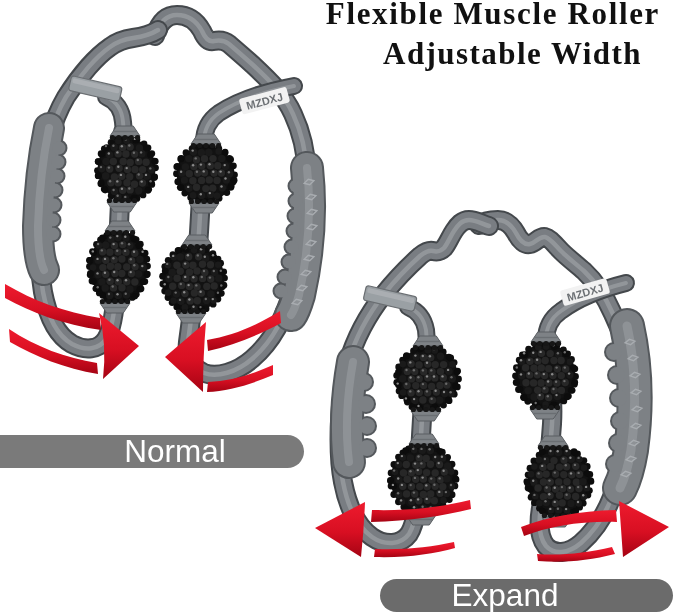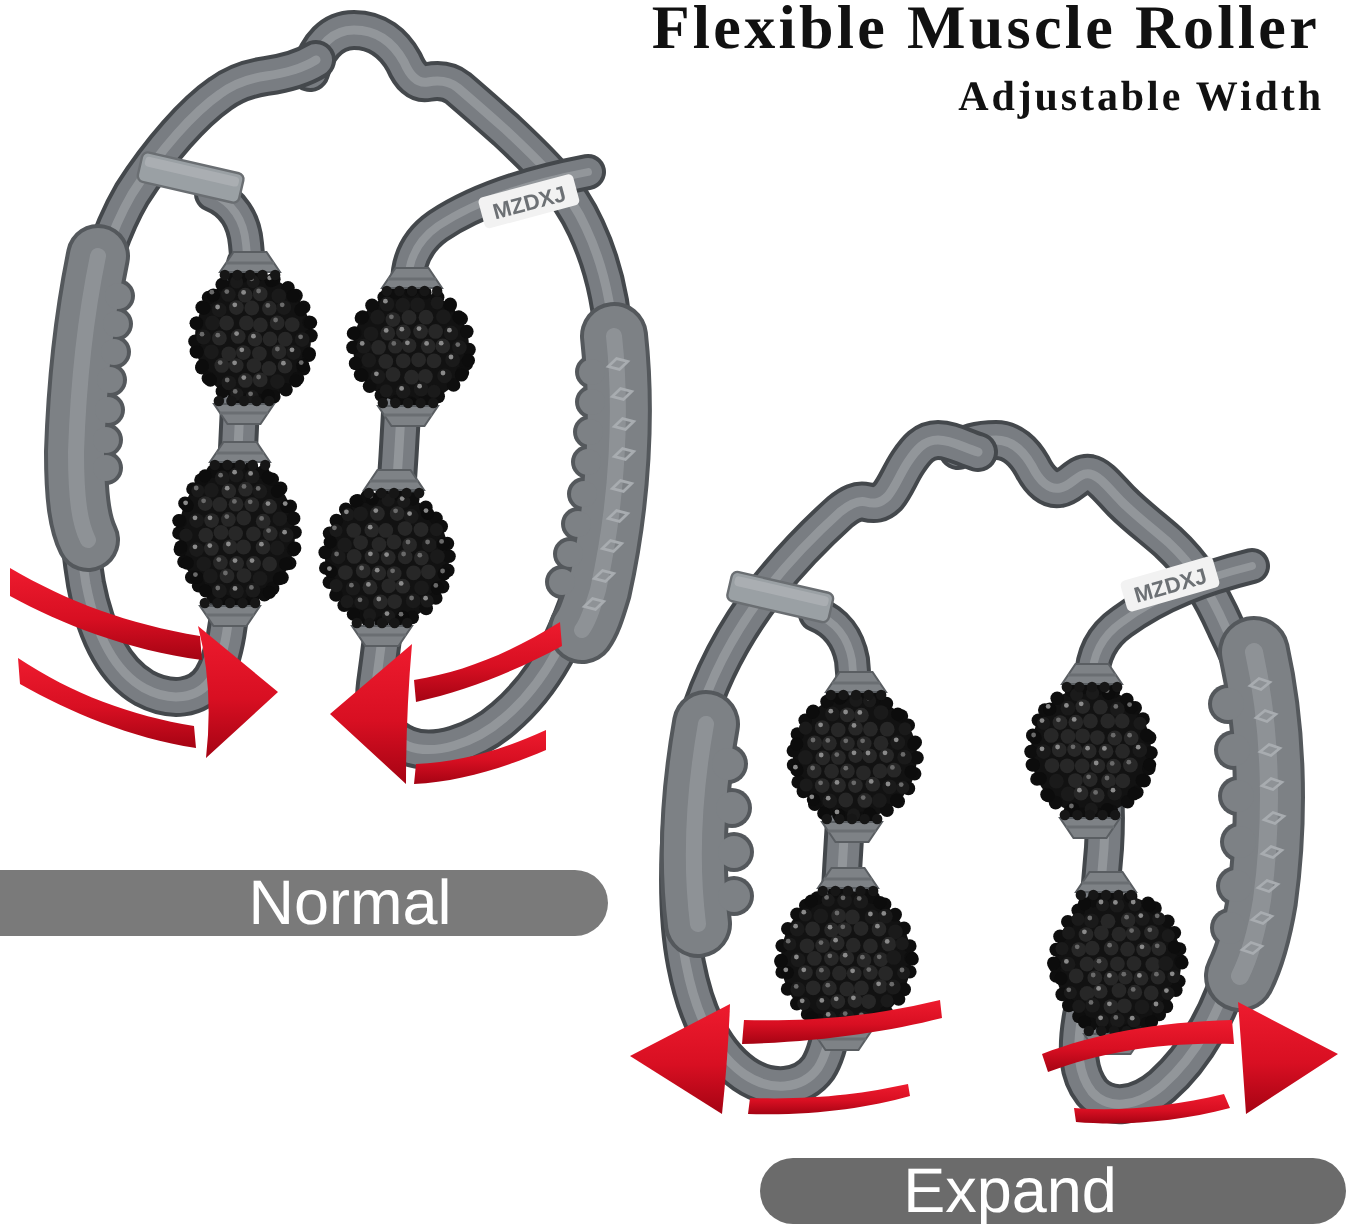--- a/index.html
+++ b/index.html
@@ -1202,13 +1202,13 @@
         <path d="M 521,527 C 547,517 578,511 616,510 L 617,522 C 580,521 551,526 524,536 Z" fill="url(#red)"></path>
         <path d="M 537,554 C 561,556 586,553 612,547 L 615,554 C 588,561 562,563 538,561 Z" fill="url(#red)"></path>
         <path d="M 669,527 L 619,501 Q 621,528 623,557 Z" fill="url(#red)"></path>
       </g>
 <rect x="-30" y="435" width="334" height="33" rx="16.5" fill="#7a7a7a"></rect>
 <text x="175" y="462" font-family="Liberation Sans, sans-serif" font-size="31.5" fill="#ffffff" text-anchor="middle">Normal</text>
 <rect x="380" y="579" width="293" height="33" rx="16.5" fill="#6b6b6b"></rect>
 <text x="505" y="606" font-family="Liberation Sans, sans-serif" font-size="31.5" fill="#ffffff" text-anchor="middle">Expand</text>
 </svg>
 <div class="t" style="right:19px;top:-4px;font-size:31px;letter-spacing:1.65px">Flexible Muscle Roller</div>
-<div class="t" style="right:17px;top:36px;font-size:21px;letter-spacing:1.45px">Adjustable Width</div>
+<div class="t" style="right:37px;top:36px;font-size:31px;letter-spacing:1.45px">Adjustable Width</div>
 </div>
 </body></html>

